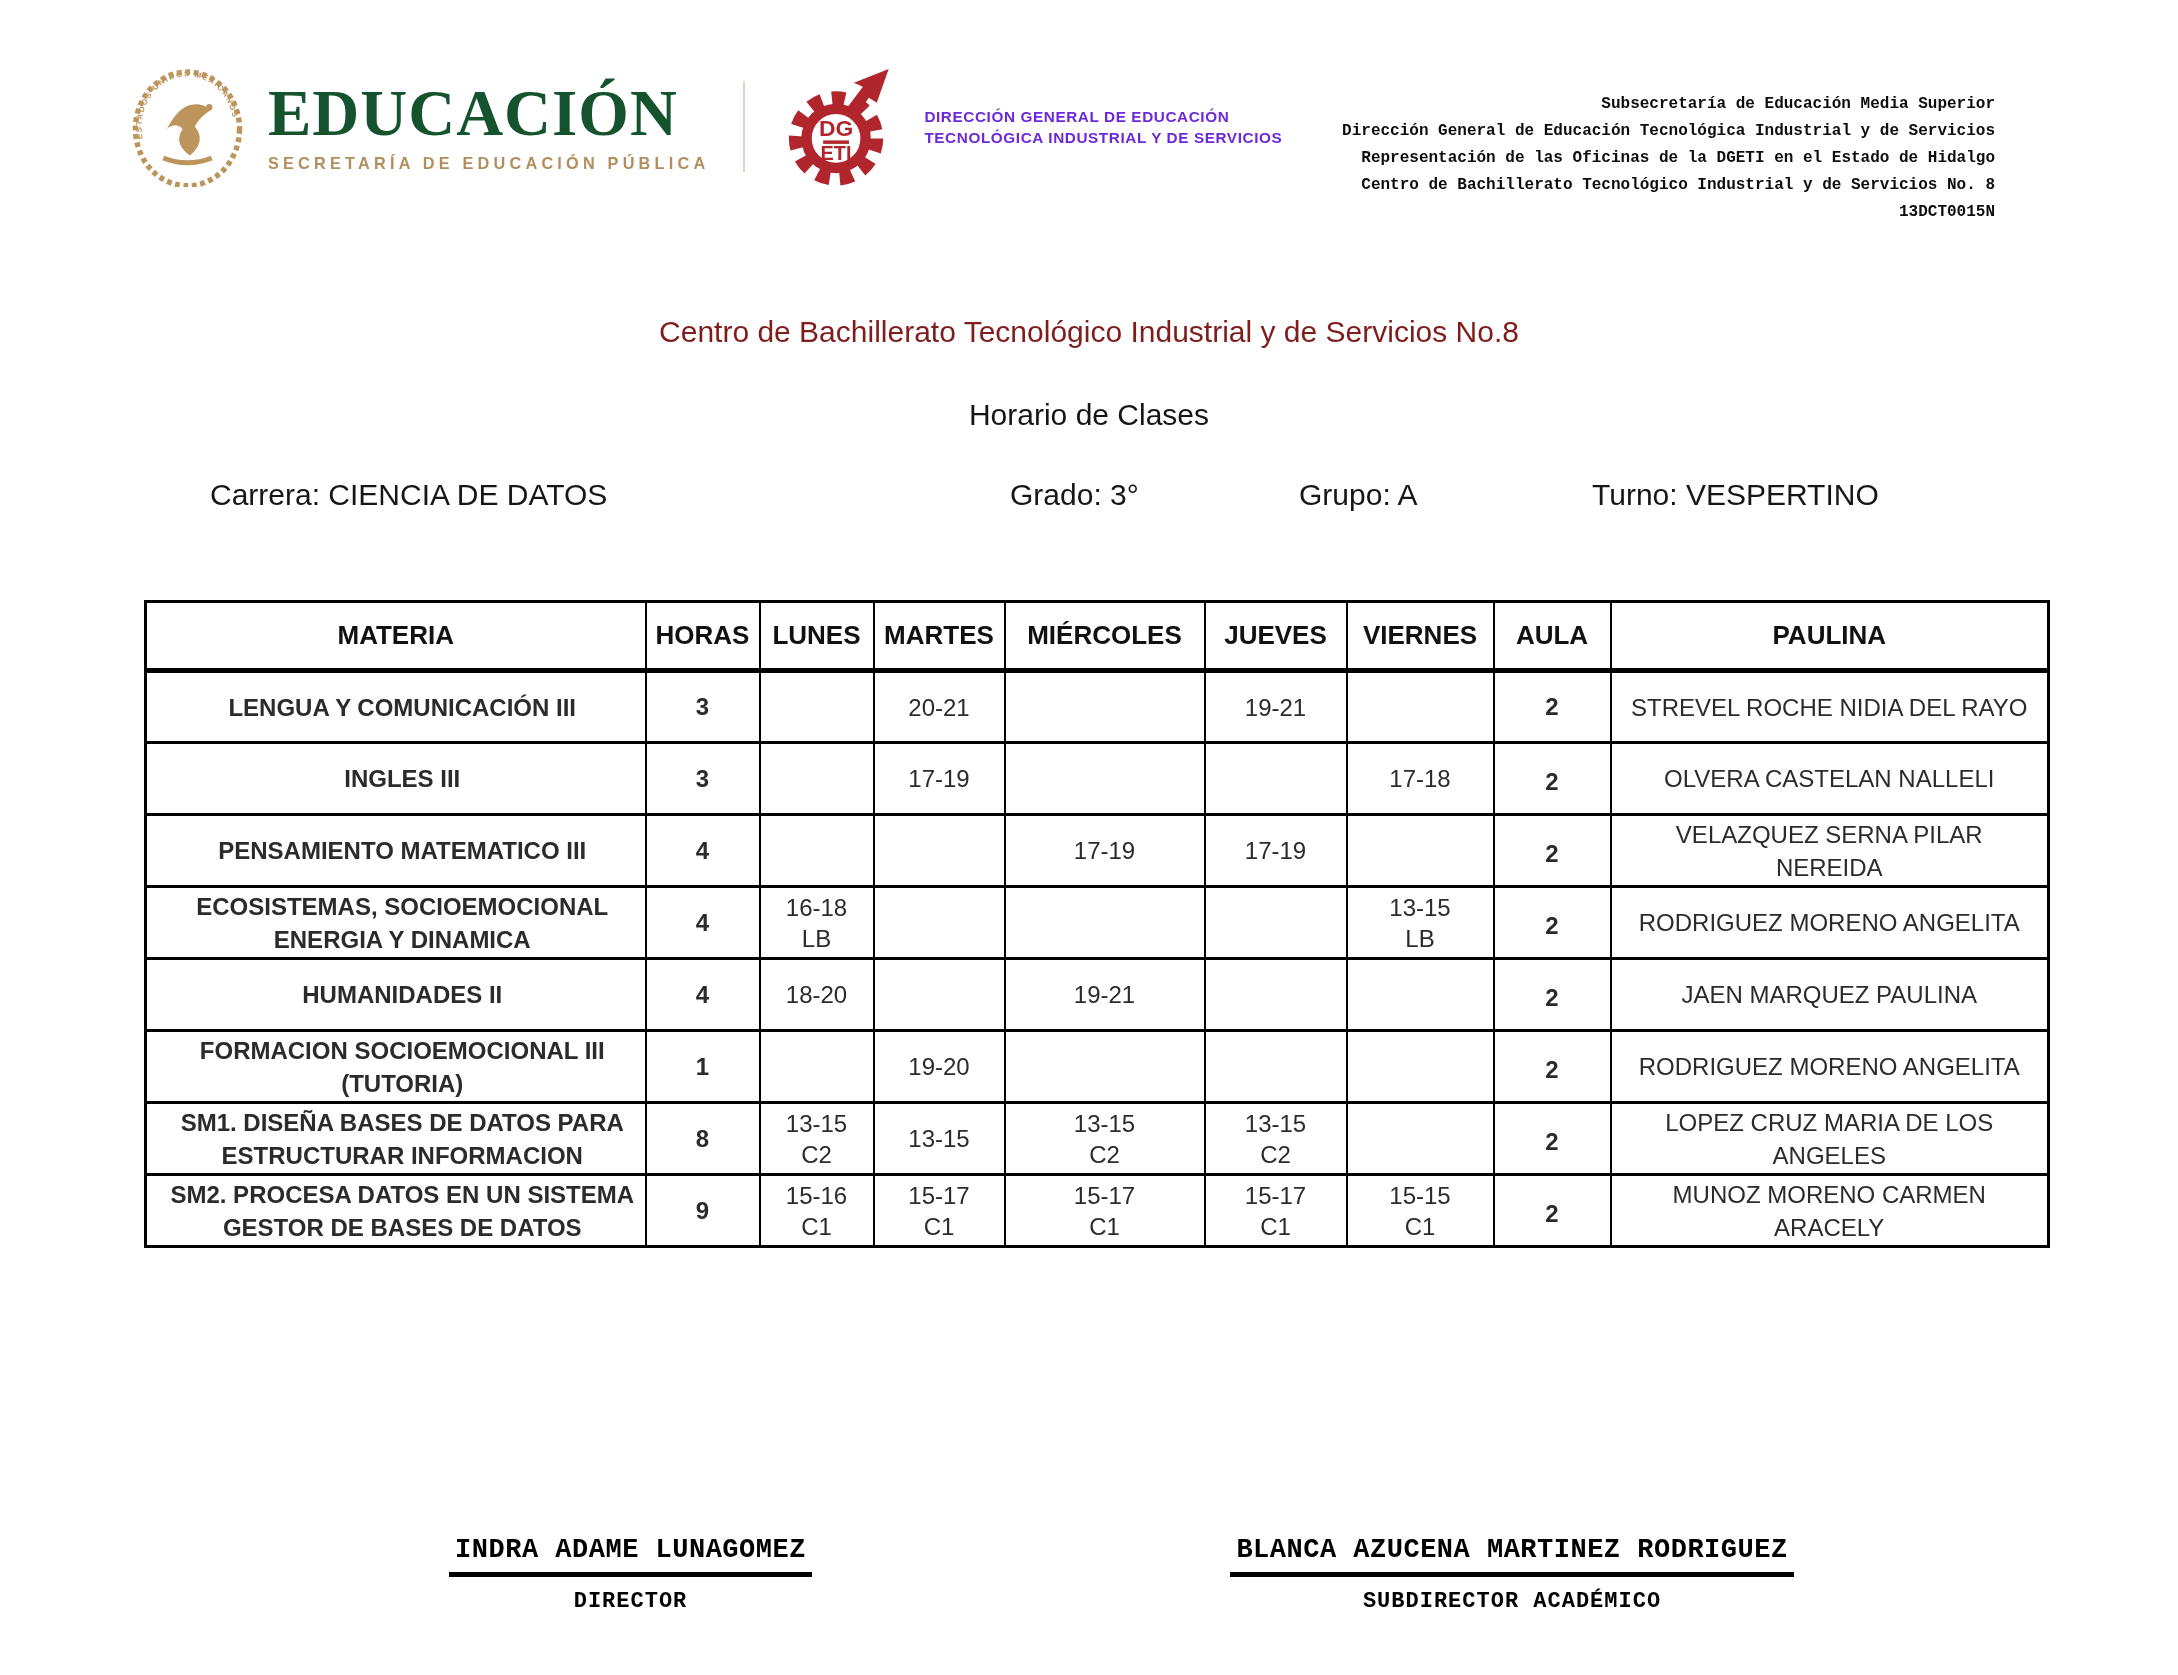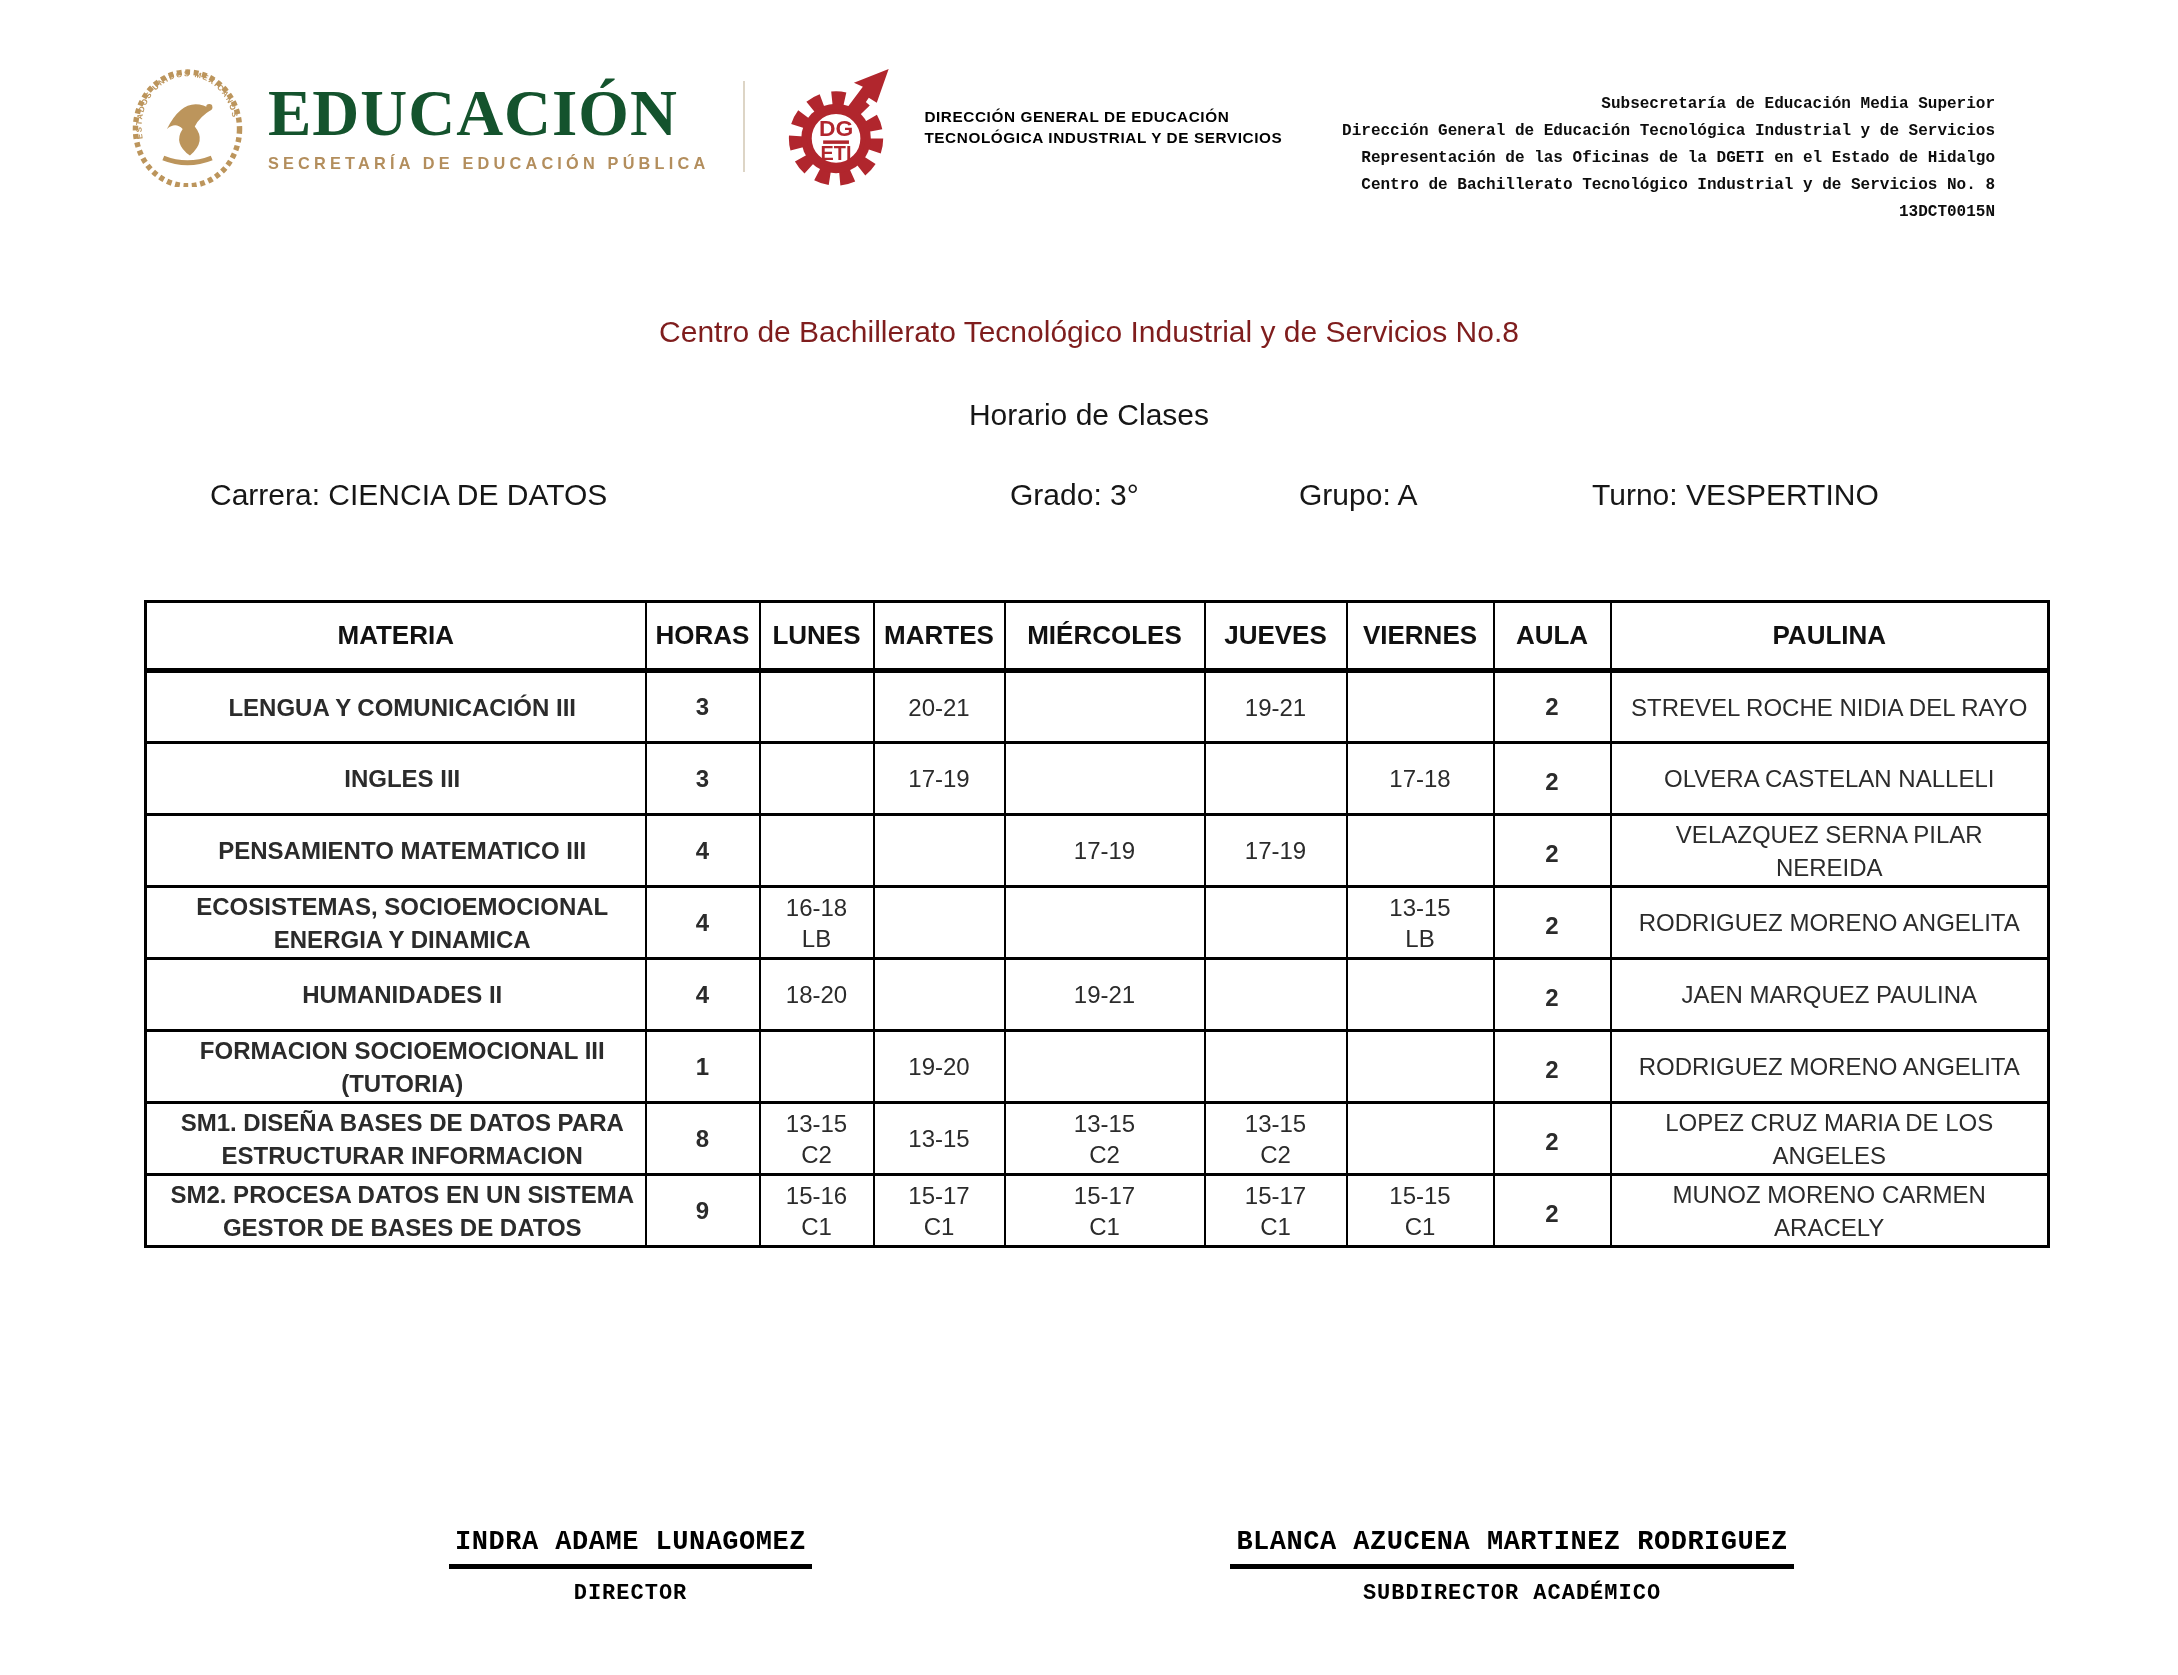--- a/index.html
+++ b/index.html
@@ -17,21 +17,21 @@
     font-family:"Liberation Serif", serif; font-weight:bold;
     font-size:65px; line-height:65px; color:#14532d; letter-spacing:1px;
   }
   .sep-sub {
     font-size:16.3px; font-weight:bold; letter-spacing:4.2px;
     color:#b38e5d; margin-top:8px;
   }
   .logo-divider { width:2px; height:91px; background:#ddd5c6; margin:0 34px; }
   .dgeti-logo { display:flex; align-items:center; gap:16px; }
   .dgeti-caption {
-    color:#000000; font-weight:bold; font-size:15.3px; line-height:21px;
+    color:#6d28d9; font-weight:bold; font-size:15.3px; line-height:21px;
     letter-spacing:0.6px; white-space:pre-line;
   }
 
   
   .letterhead {
     position:absolute; right:183px; top:91px; text-align:right;
     font-family:"Liberation Mono", monospace; font-weight:bold;
     font-size:16px; line-height:27px; color:#0d0d0d; white-space:nowrap;
   }
 
@@ -69,21 +69,21 @@
 
   
   .signature {
     position:absolute; top:1527px; text-align:center;
     font-family:"Liberation Mono", monospace; font-weight:bold; color:#000;
   }
   .sig-left  { left:363px;  width:535px; }
   .sig-right { left:1205px; width:614px; }
   .sig-name  {
     display:inline-block; font-size:27px; letter-spacing:0.5px;
-    border-bottom:5px solid #000; padding:0 6px 7px 6px; white-space:nowrap;
+    border-bottom:5px solid #000; padding:0 6px 7px 6px; white-space:nowrap;margin-top:8px;
   }
   .sig-role  { font-size:22px; margin-top:12px; letter-spacing:1px; }
 </style>
 </head>
 <body>
 
 <div class="page">
 
   <div class="logos">
     <div class="sep-logo">

